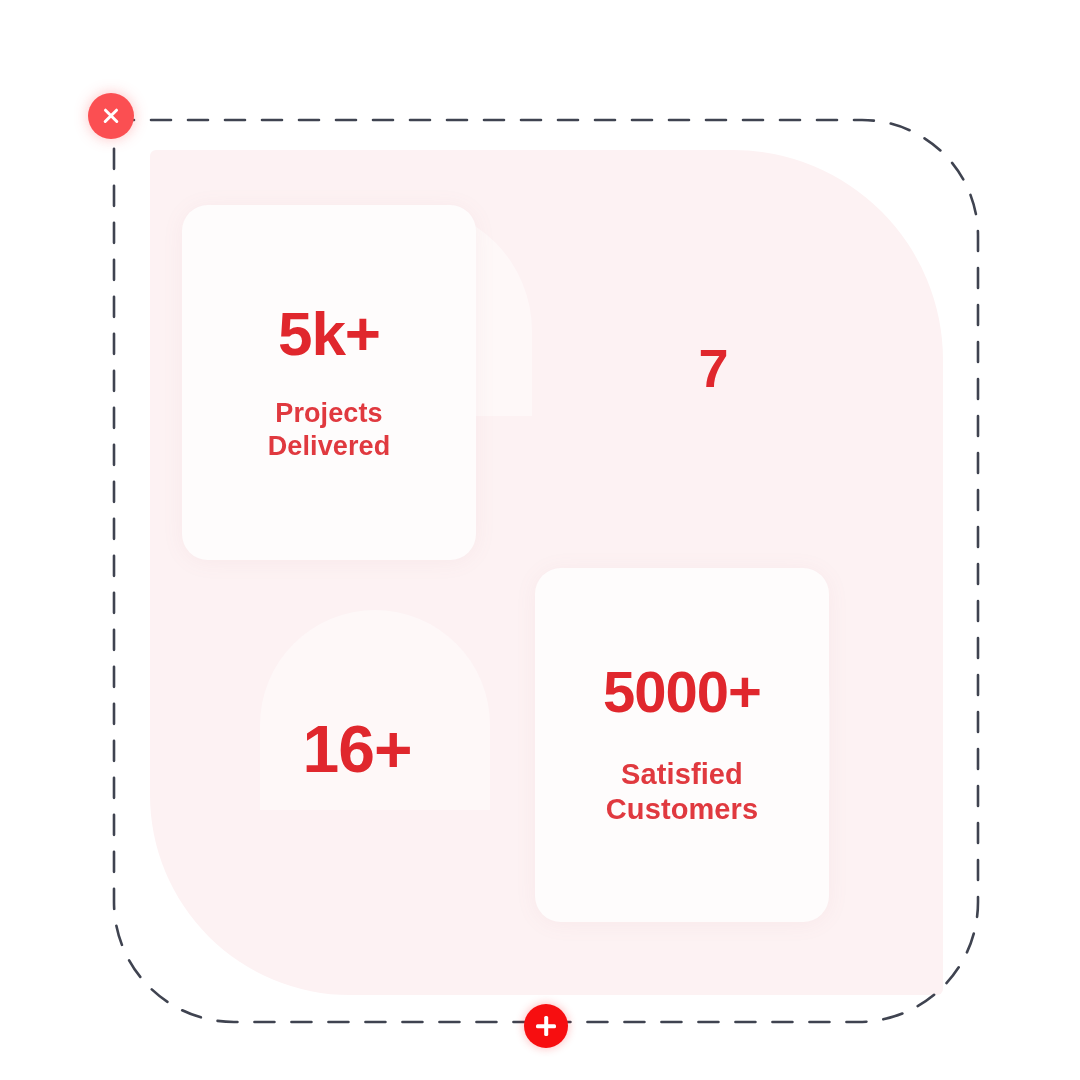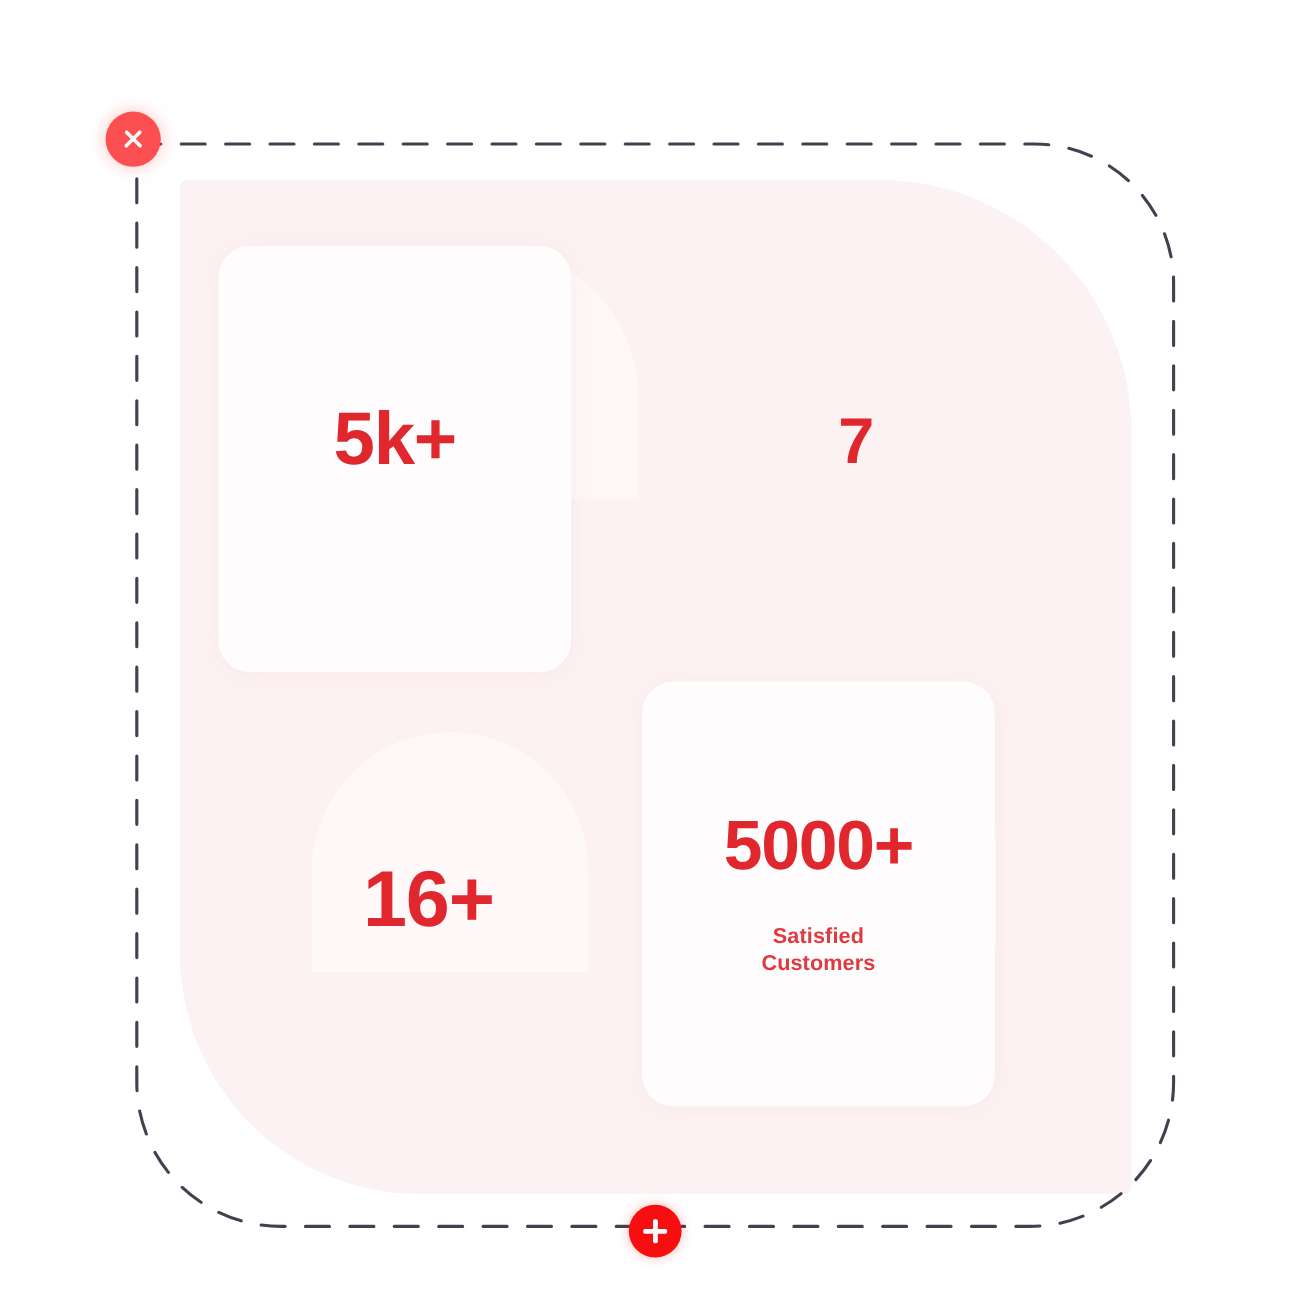--- a/index.html
+++ b/index.html
@@ -98,21 +98,21 @@
   #tile-offices .tile-label { font-size: 26px; }
 
   
   #tile-experience { left: 207px; top: 692px; width: 300px; height: 130px; }
   #tile-experience .tile-value { font-size: 66px; margin-bottom: 16px; }
   #tile-experience .tile-label { font-size: 26px; }
 
   
   #tile-customers { left: 535px; top: 568px; width: 294px; height: 354px; }
   #tile-customers .tile-value { font-size: 58px; margin-bottom: 36px; }
-  #tile-customers .tile-label { font-size: 18px; }
+  #tile-customers .tile-label { font-size: 29px; }
 
   
   .badge {
     position: absolute;
     border-radius: 50%;
     display: flex;
     align-items: center;
     justify-content: center;
   }
   #close-badge {
@@ -154,20 +154,22 @@
   </div>
 
   <div class="dashed-frame">
     <svg width="872" height="910" viewBox="0 0 872 910" fill="none">
       <path d="M4 4 H752 A116 116 0 0 1 868 120 V786 A120 120 0 0 1 748 906 H124 A120 120 0 0 1 4 786 V4 Z" stroke="#3f4350" stroke-width="2.6" stroke-linecap="round" stroke-dasharray="20 17" fill="none"></path>
     </svg>
   </div>
 
   <div class="tile card" id="tile-projects">
     <div class="tile-value">5k+</div>
+    <div class="tile-label">Projects
+Delivered</div>
   </div>
 
   <div class="tile" id="tile-offices">
     <div class="tile-value">7</div>
   </div>
 
   <div class="tile" id="tile-experience">
     <div class="tile-value">16+</div>
   </div>
 

